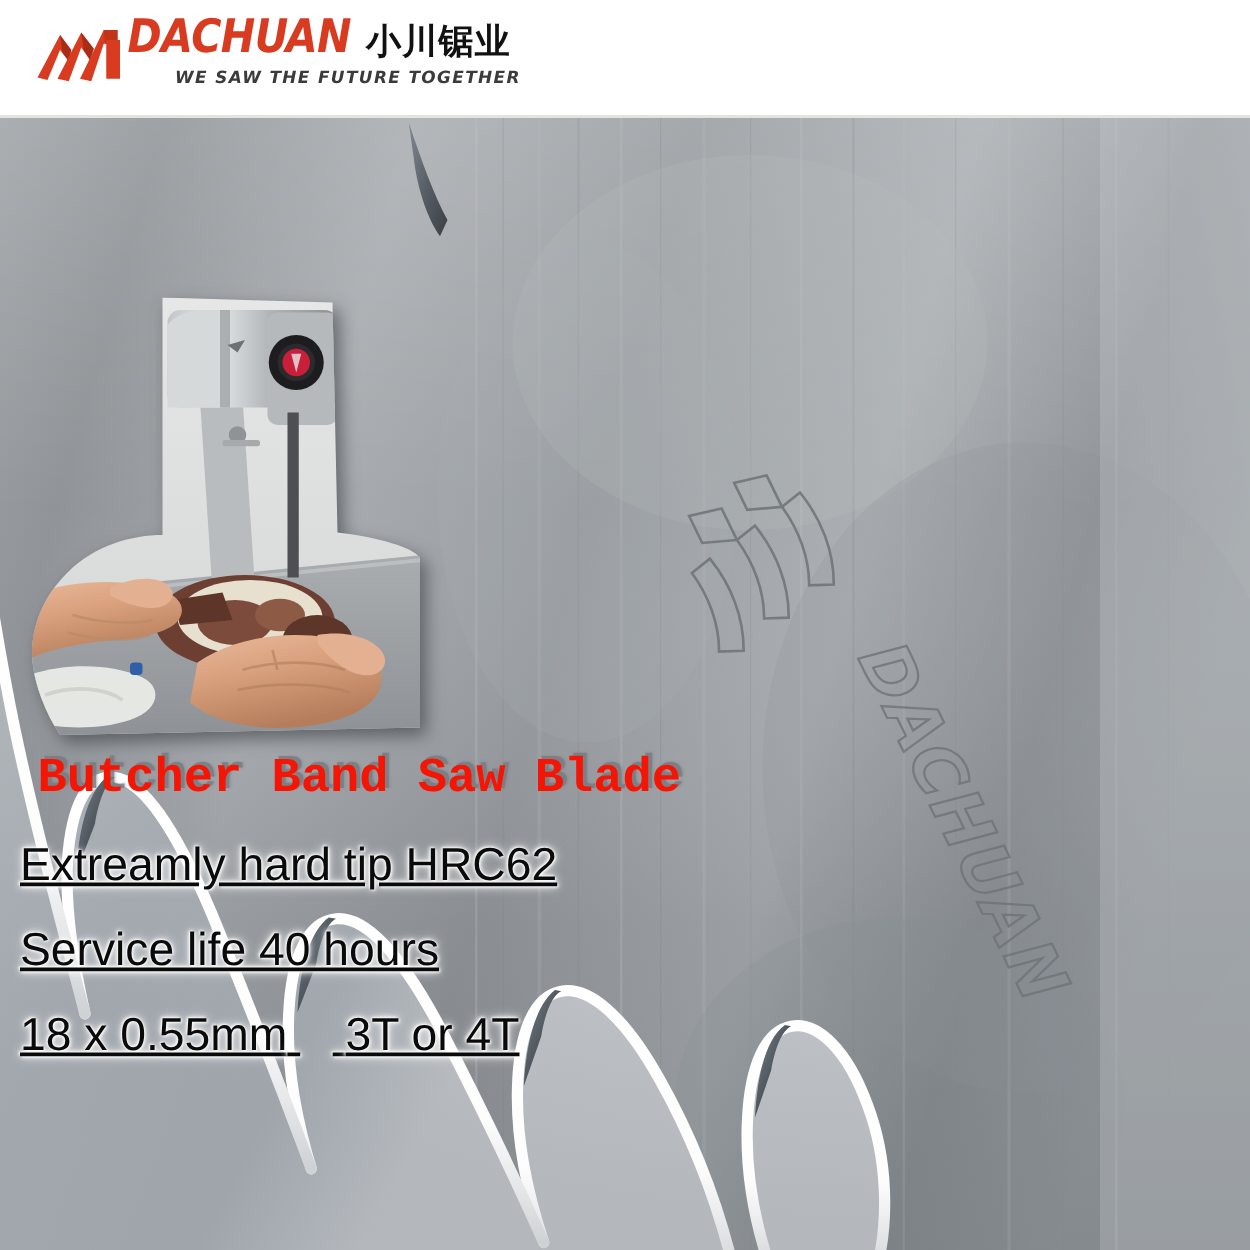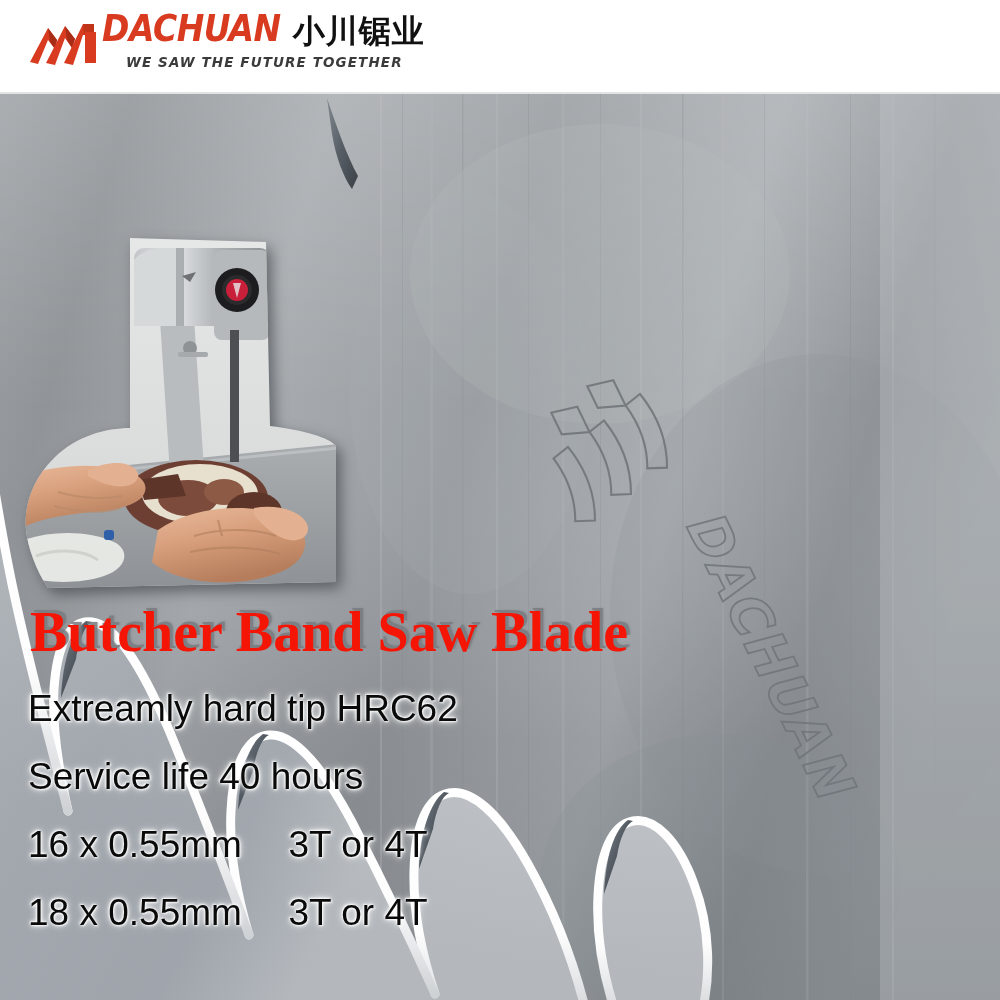--- a/index.html
+++ b/index.html
@@ -29,28 +29,28 @@
   .logo-row1{display:flex;align-items:baseline;}
   .logo-word{
     font-family:"DejaVu Sans",sans-serif;
     font-weight:bold;font-style:italic;font-size:33px;
     letter-spacing:-0.5px;
     color:#d93b21;line-height:1;
     transform:scaleY(1.12);transform-origin:left bottom;
   }
   .logo-cn{
     font-family:"DejaVu Sans",sans-serif;
-    font-weight:bold;font-size:32px;color:#111;
+    font-weight:bold;font-size:28px;color:#111;
     margin-left:12px;line-height:1;letter-spacing:1px;
   }
   .logo-tag{
     font-family:"DejaVu Sans",sans-serif;
     font-weight:bold;font-style:italic;font-size:13.5px;
     color:#3b3b3b;letter-spacing:1.1px;
-    margin-top:7px;margin-left:24px;white-space:nowrap;
+    margin-top:7px;margin-left:38px;white-space:nowrap;
   }
   .header-rule{
     position:absolute;left:0;top:92px;width:1000px;height:2px;
     background:#e3e3e3;
   }
 
   
   .photo{
     position:absolute;left:0;top:94px;width:1000px;height:906px;
     overflow:hidden;
@@ -94,38 +94,39 @@
     position:absolute;left:18px;top:136px;width:320px;height:360px;
     filter:drop-shadow(5px 6px 7px rgba(40,44,50,.55));
   }
   .inset svg{display:block;width:320px;height:360px;}
 
   
   .copy{
     position:absolute;left:0px;top:510px;width:620px;z-index:30;
   }
   .copy-title{
-    font-family:Liberation Serif, serif;
-    font-weight:bold;font-size:56px;line-height:1;
+    font-family:Liberation Mono, monospace;
+    font-weight:bold;font-size:39px;line-height:1;
     color:#f41505;
     margin:0 0 6px 30px;
     text-shadow:
       3px -3px 0 rgba(120,124,129,.80),
       4px -3px 2px rgba(120,124,129,.45);
     white-space:nowrap;
   }
   .copy-line{
     font-family:"Liberation Sans",sans-serif;
     font-size:37px;line-height:1;color:#0a0a0a;
-    margin:0 0 7px 28px;white-space:nowrap;
+    margin:0 0 7px 16px;white-space:nowrap;
     text-shadow:
       0 0 5px rgba(255,255,255,.95),
       0 0 9px rgba(255,255,255,.85),
       1px 1px 2px rgba(255,255,255,.9),
       -1px -1px 2px rgba(255,255,255,.9);
+    text-decoration: underline;
   }
   .copy-line.pad{padding-top:24px;}
   .copy-line .gap{display:inline-block;width:26px;}
 </style>
 </head>
 <body>
 
 <div class="page">
 
   <div class="header">
@@ -565,25 +566,20 @@
         </g>
       </svg>
     </div>
 
     <div class="copy">
       <div class="copy-title">Butcher Band Saw Blade</div>
 
       <div class="copy-line pad">Extreamly hard tip HRC62</div>
       <div class="copy-line pad">Service life 40 hours</div>
 
-      <div class="copy-line pad">
-        <span>16 x 0.55mm</span>
-        <span class="gap"></span>
-        <span>3T or 4T</span>
-      </div>
 
       <div class="copy-line pad">
         <span>18 x 0.55mm</span>
         <span class="gap"></span>
         <span>3T or 4T</span>
       </div>
     </div>
 
   </div>
 </div>

